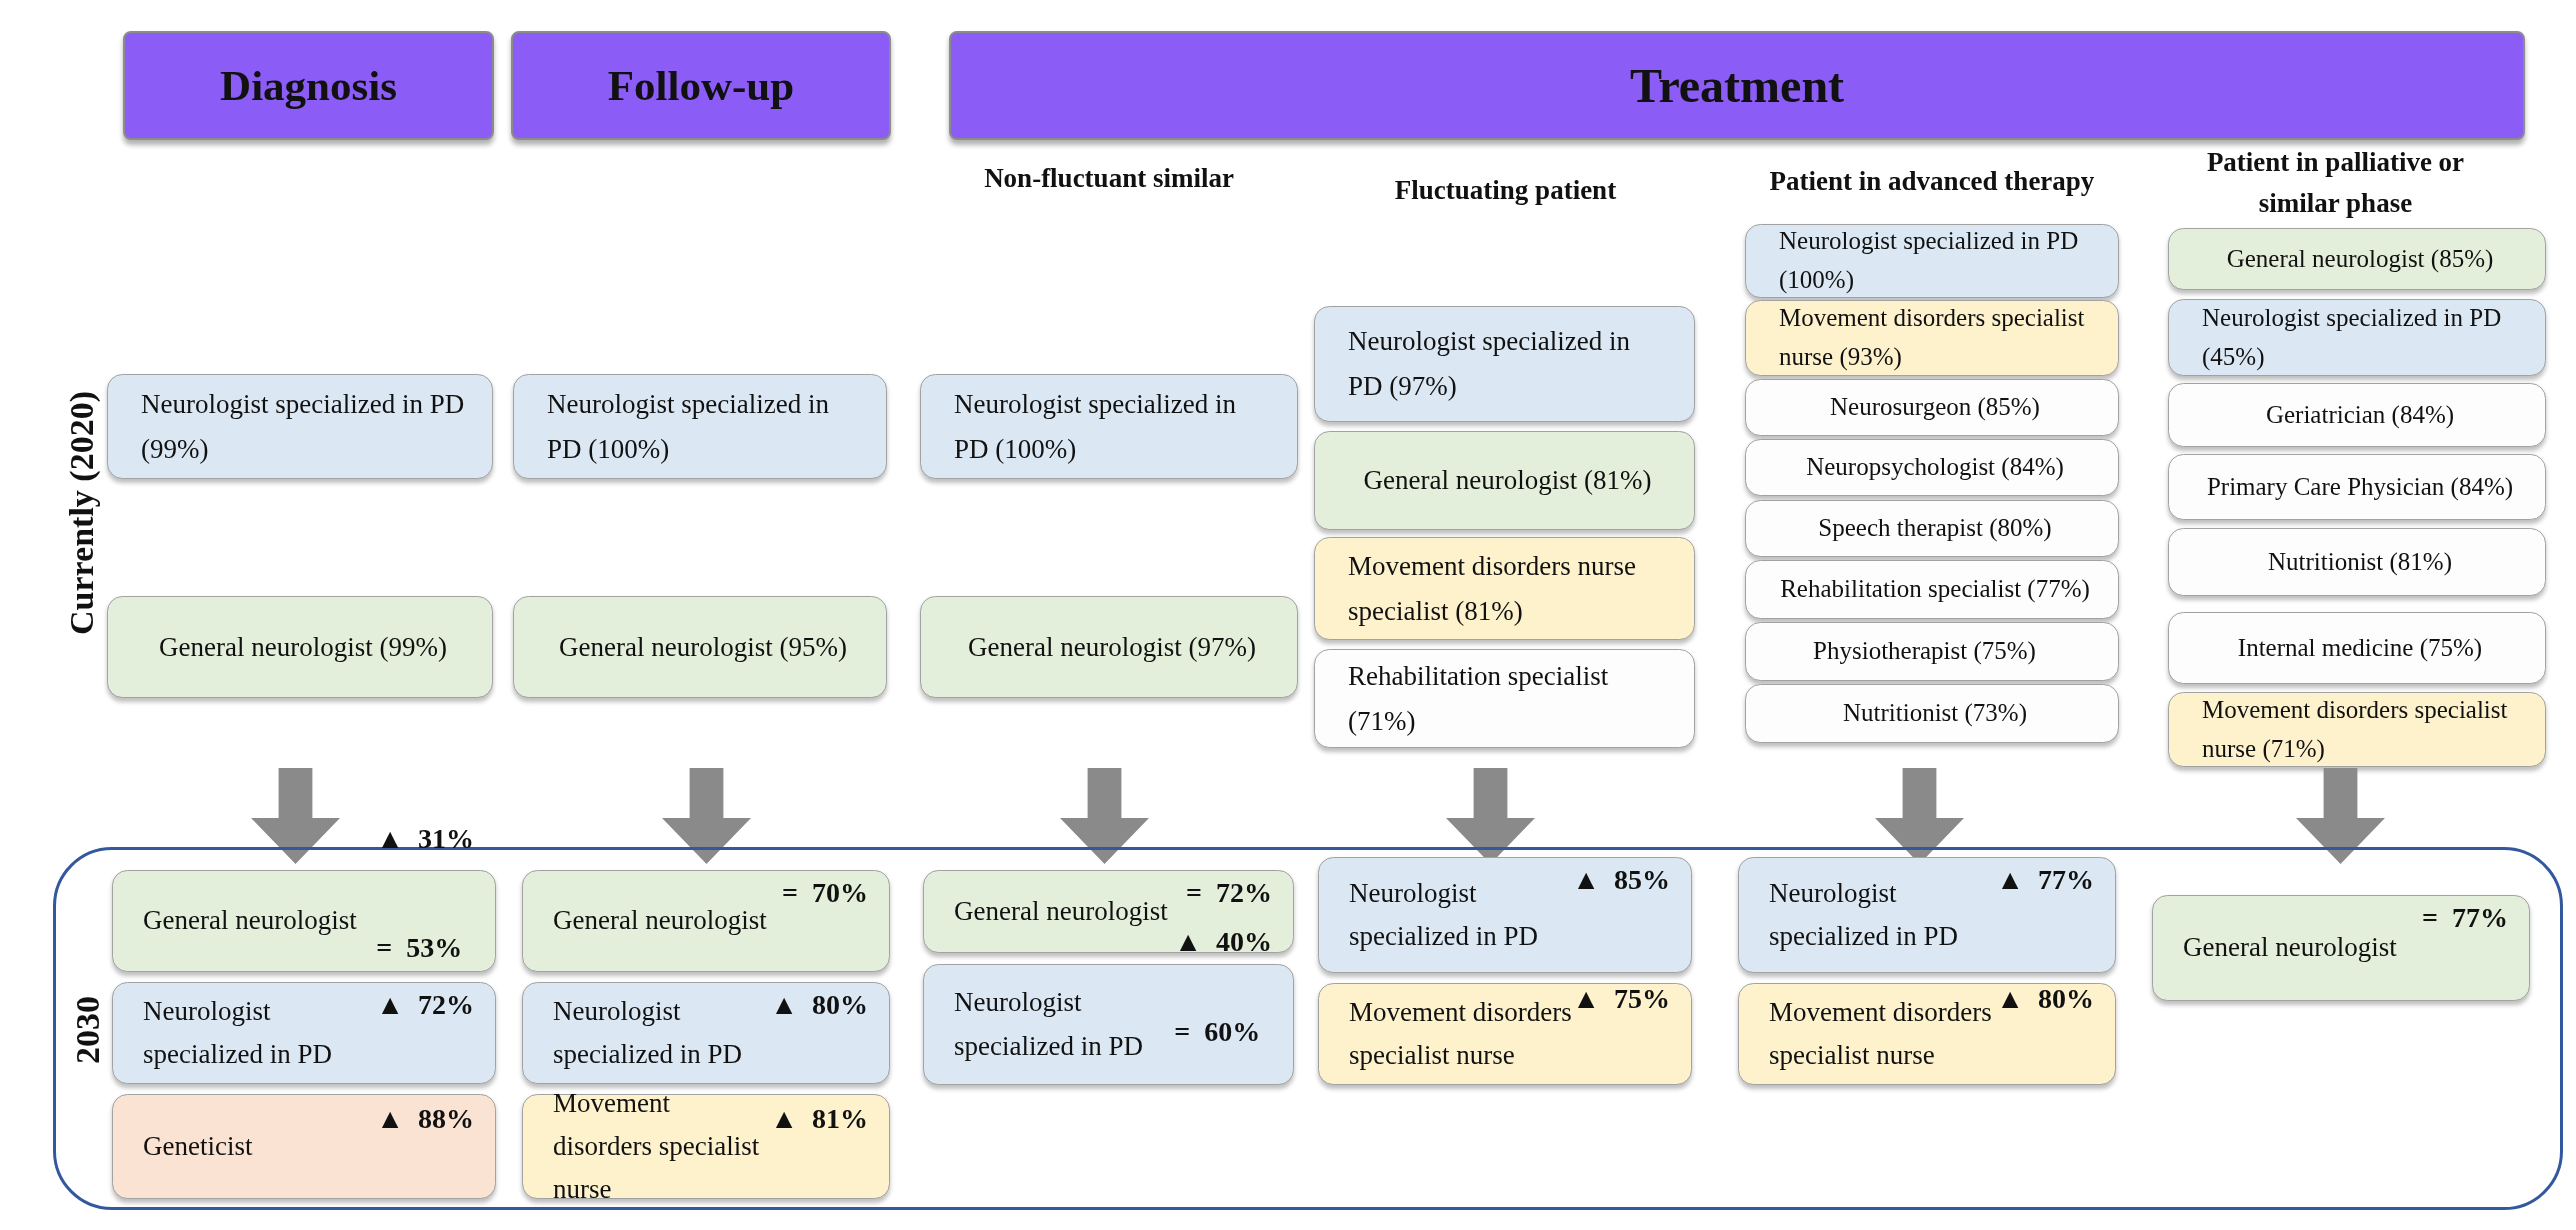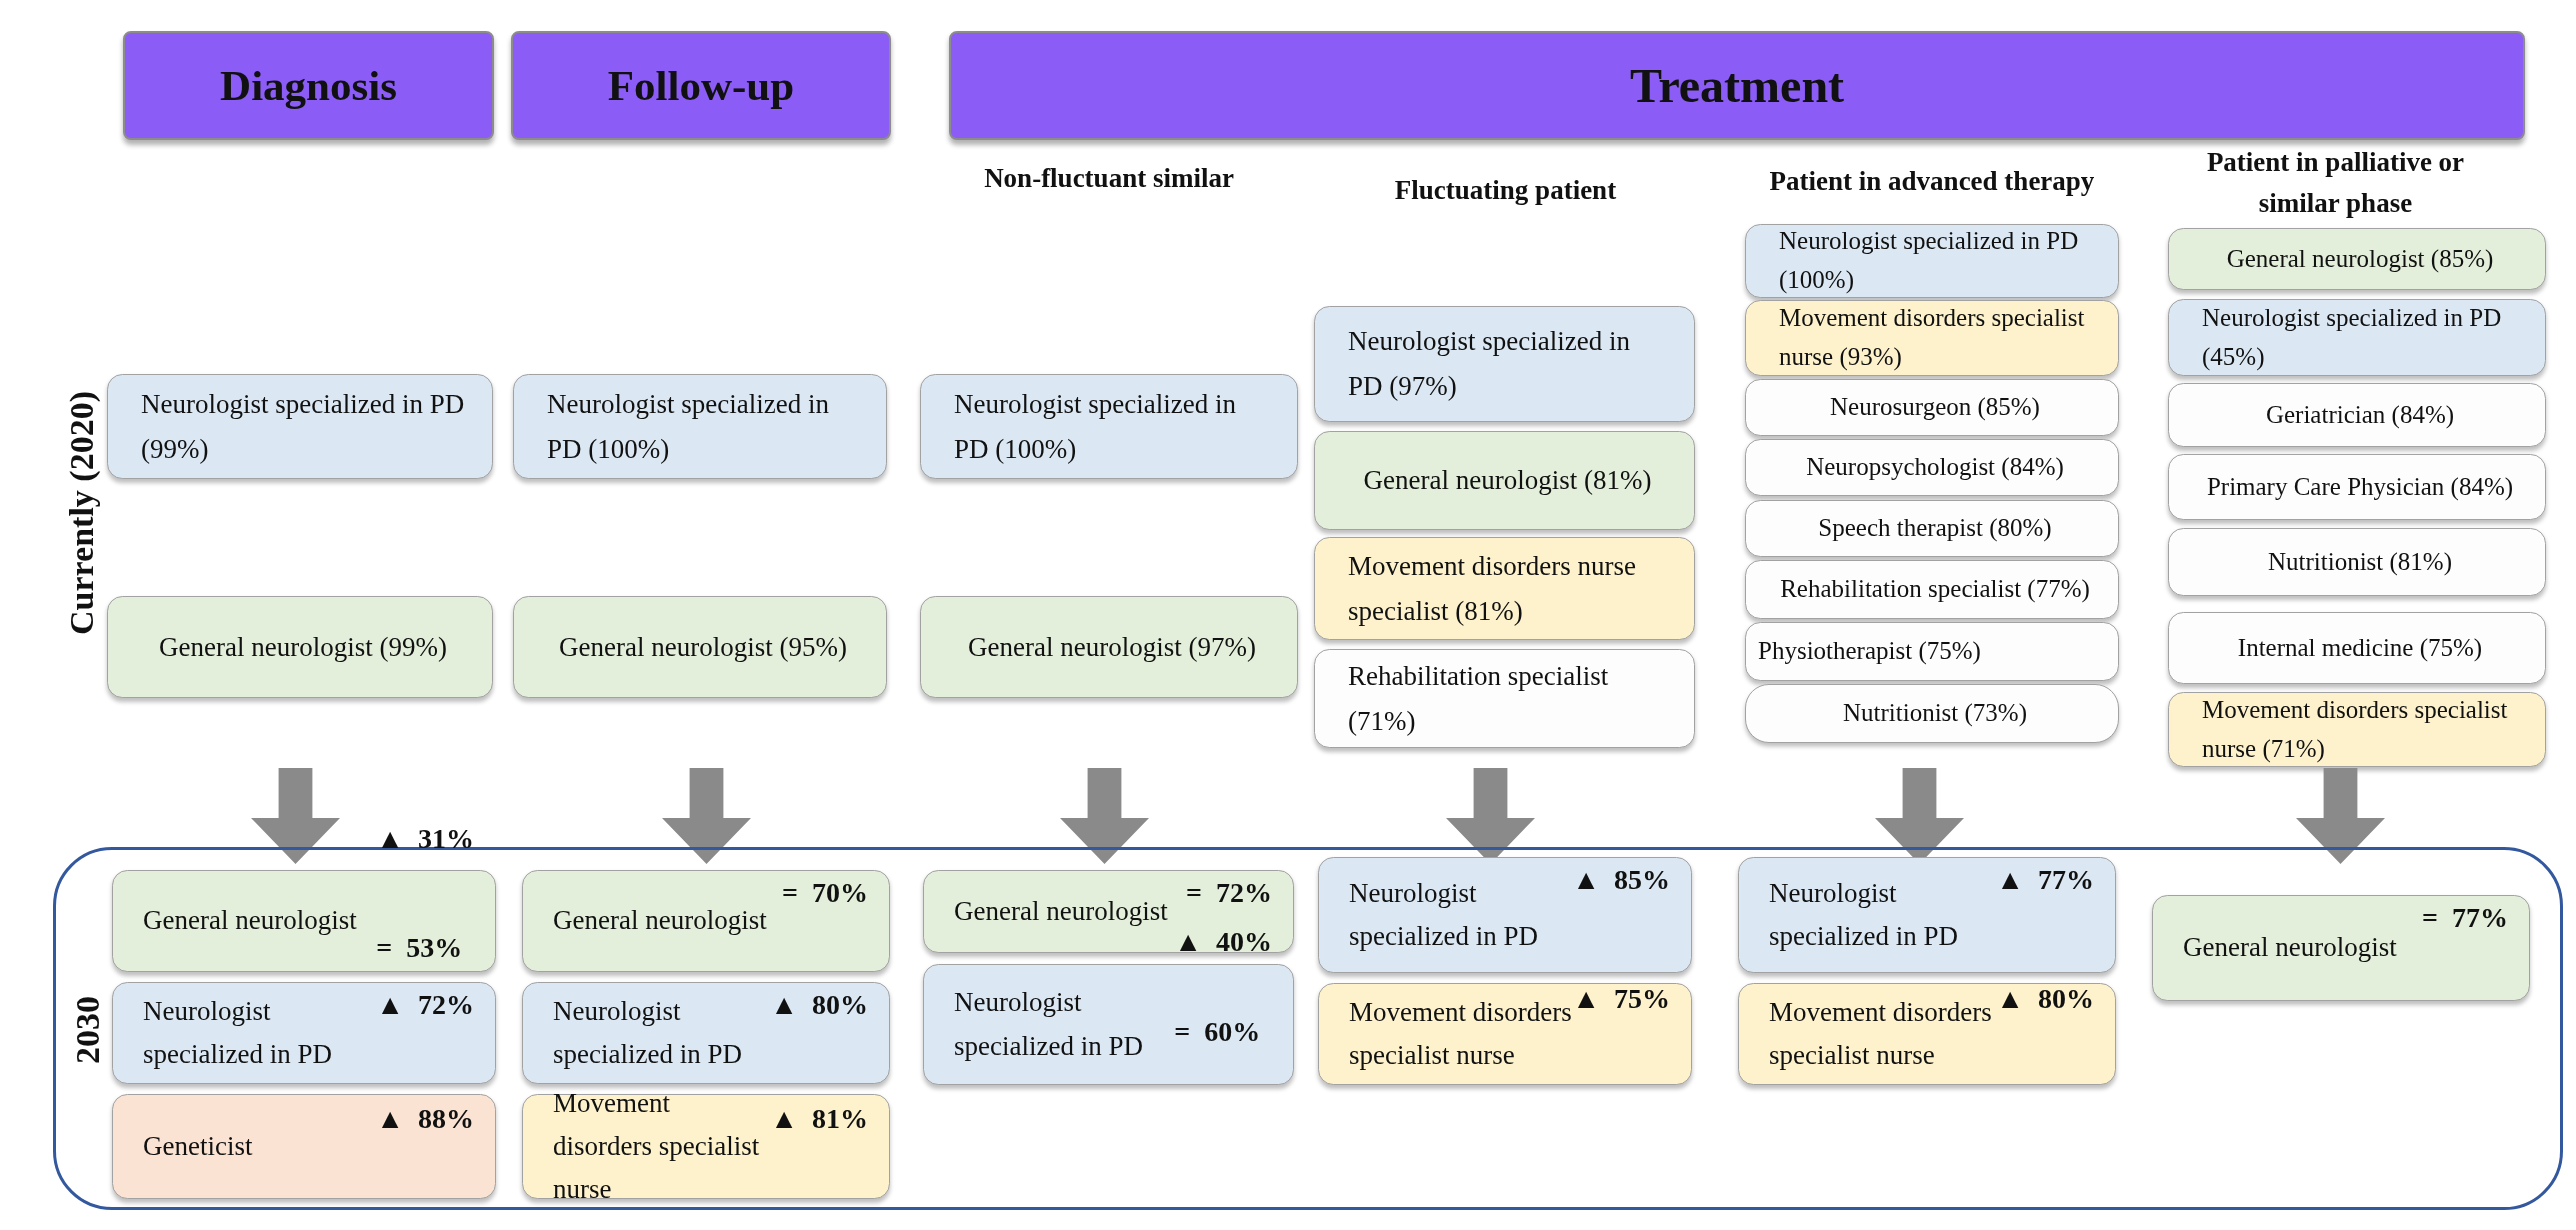--- a/index.html
+++ b/index.html
@@ -61,22 +61,22 @@
   #t-fluct div:nth-of-type(2){top:431px;height:99px;justify-content:center;}
   #t-fluct div:nth-of-type(3){top:537px;height:103px;}
   #t-fluct div:nth-of-type(4){top:649px;height:99px;justify-content:flex-end;}
 
   #t-adv div:nth-of-type(1){top:224px;height:74px;}
   #t-adv div:nth-of-type(2){top:300px;height:76px;}
   #t-adv div:nth-of-type(3){top:379px;height:57px;justify-content:center;}
   #t-adv div:nth-of-type(4){top:439px;height:57px;justify-content:center;}
   #t-adv div:nth-of-type(5){top:500px;height:57px;justify-content:center;}
   #t-adv div:nth-of-type(6){top:560px;height:59px;justify-content:center;}
-  #t-adv div:nth-of-type(7){top:622px;height:59px;justify-content:flex-start;padding-left:12px;}
-  #t-adv div:nth-of-type(8){top:684px;height:59px;justify-content:center;border-radius:24px;}
+  #t-adv div:nth-of-type(7){top:622px;height:59px;justify-content:center;padding-left:12px;}
+  #t-adv div:nth-of-type(8){top:684px;height:59px;justify-content:center;}
 
   #t-pall div:nth-of-type(1){top:228px;height:62px;justify-content:center;}
   #t-pall div:nth-of-type(2){top:299px;height:77px;}
   #t-pall div:nth-of-type(3){top:383px;height:64px;justify-content:center;}
   #t-pall div:nth-of-type(4){top:454px;height:66px;justify-content:center;}
   #t-pall div:nth-of-type(5){top:528px;height:68px;justify-content:center;}
   #t-pall div:nth-of-type(6){top:612px;height:72px;justify-content:center;}
   #t-pall div:nth-of-type(7){top:692px;height:75px;}
 
   

